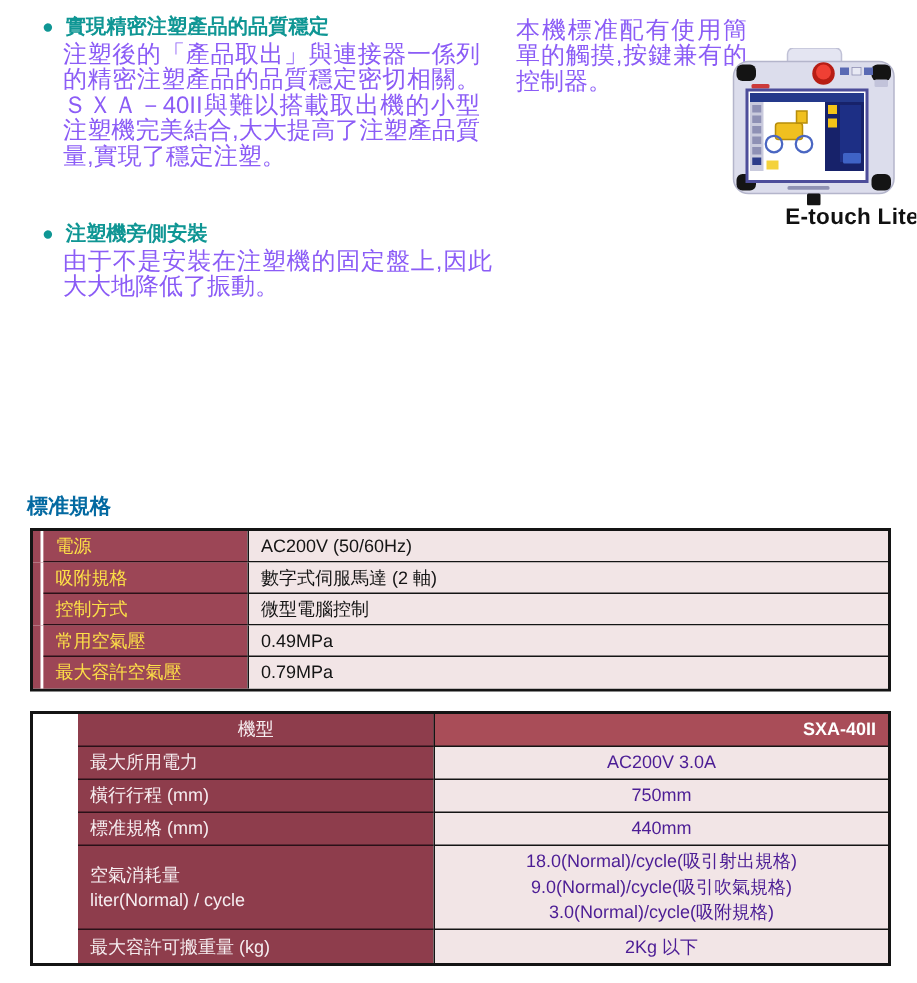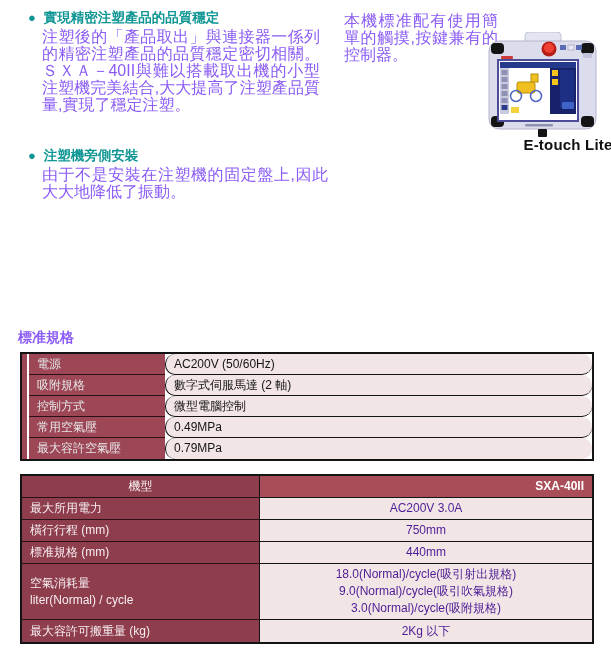--- a/index.html
+++ b/index.html
@@ -17,39 +17,39 @@
   #feature-quality { left:28px; top:10px;  width:292px; }
   #feature-panel   { left:330px; top:10px; width:168px; }
   #feature-side    { left:28px; top:148px; width:300px; }
   
   .device-wrap { position:absolute; left:487px; top:32px; width:112px; height:105px; }
   .device-caption {
     position:absolute; left:504px; top:136px; width:128px; text-align:center;
     font-size:15px; font-weight:bold; color:#111; letter-spacing:0.2px;
   }
   
-  .sec-heading { position:absolute; left:18px; top:329px; font-size:14px; font-weight:bold; color:#8b5cf6; }
+  .sec-heading { position:absolute; left:18px; top:329px; font-size:14px; font-weight:bold; color:#0369a1; }
   
   table.spec { position:absolute; border-collapse:separate; border-spacing:0; border:2px solid #141414; }
   table.spec td { box-sizing:border-box; font-size:12px; line-height:15px; vertical-align:middle; }
   
   #spec-table { left:20px; top:352px; width:574px; }
   #spec-table td { height:21px; }
   #spec-table td.strip { width:7px; background:#9c4656; border-right:2px solid #ffffff; }
   #spec-table td.lbl {
-    width:136px; background:#9c4656; color:#e5e5e5;
+    width:136px; background:#9c4656; color:#fde047;
     padding:2px 8px; border-bottom:1px solid #2a1118;
   }
   #spec-table td.val {
     background:#f2e5e6; color:#141414; padding:2px 8px;
-    border-left:1px solid #141414; border-bottom:1px solid #141414;border-radius:10px;
+    border-left:1px solid #141414; border-bottom:1px solid #141414;
   }
   #spec-table tr:last-child td { border-bottom:none; }
   
-  #model-table { left:20px; top:474px; width:574px; }
+  #model-table { left:20px; top:474px; width:574px;padding-left:30px; }
   #model-table td { height:22px; }
   #model-table td.lbl2 {
     width:237px; background:#8e3d4c; color:#f6edf0;
     padding:2px 8px; border-bottom:1px solid #2a1118;
   }
   #model-table td.hdr-lbl { text-align:center; }
   #model-table td.hdr-val {
     background:#a94d58; color:#ffffff; font-weight:bold; text-align:right;
     border-left:1px solid #141414; border-bottom:1px solid #141414; padding:2px 8px;
   }

